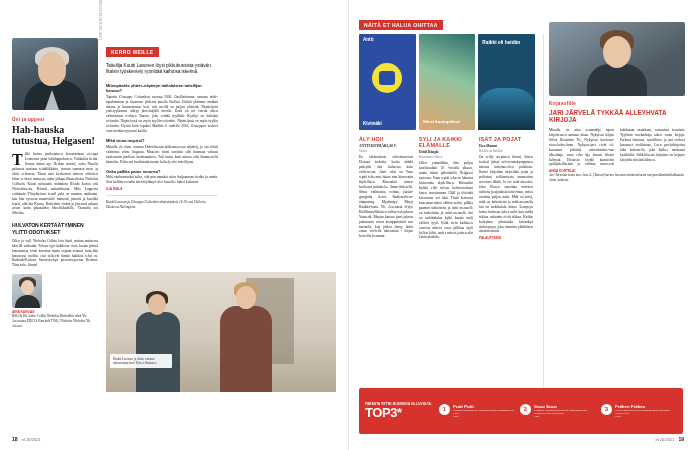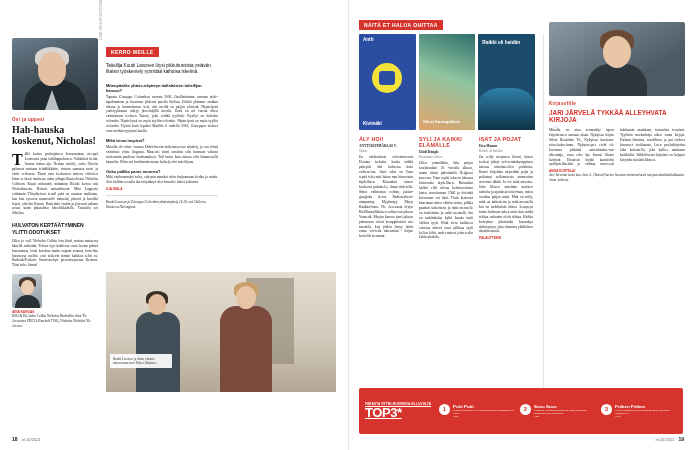--- a/index.html
+++ b/index.html
@@ -145,21 +145,21 @@
   }
   .r-portrait .rf { position: absolute; left: 54px; top: 14px; width: 28px; height: 32px; border-radius: 50%; background: #e9c6a6; }
   .r-portrait .rh { position: absolute; left: 51px; top: 8px; width: 34px; height: 20px; border-radius: 50% 50% 25% 25%; background: #6d4a33; }
   .r-portrait .rb { position: absolute; left: 38px; bottom: 0; width: 60px; height: 32px; border-radius: 22px 22px 0 0; background: #2e373d; }
 
   .top3 {
     position: absolute; left: 358px; top: 388px; width: 324px; height: 46px;
     background: #d6332c; border-radius: 2px; color: #fff; display: flex; align-items: center;
     padding: 4px 6px;
   }
-  .top3-left { width: 74px; text-decoration: underline; }
+  .top3-left { width: 74px; }
   .top3-kicker { font-family: "Liberation Sans", sans-serif; font-weight: bold; font-size: 3px; line-height: 1.25; letter-spacing: .2px; }
   .top3-word { font-family: "Liberation Sans", sans-serif; font-weight: bold; font-size: 13px; letter-spacing: -.4px; line-height: 1; }
   .top3-items { flex: 1; display: flex; gap: 5px; }
   .t3item { flex: 1; display: flex; gap: 3px; }
   .t3num {
     width: 11px; height: 11px; border-radius: 50%; background: #fff; color: #d6332c;
     font-family: "Liberation Sans", sans-serif; font-weight: bold; font-size: 6px;
     display: flex; align-items: center; justify-content: center; flex: 0 0 11px;
   }
   .t3name { font-family: "Liberation Sans", sans-serif; font-weight: bold; font-size: 4.4px; }
@@ -185,21 +185,21 @@
   <div class="page page-left">
 
     <div class="lcol1">
       <div class="portrait">
         <div class="body"></div>
           <div class="shirt"></div>
         <div class="hair"></div>
           <div class="face"></div>
       </div>
       <div class="dept">Ovi ja uppesi</div>
-      <div class="l-title">Hah-hauska koskenut, Nicholas!</div>
+      <div class="l-title">Hah-hauska tutustua, Helgasen!</div>
       <div class="body-txt dropcap-para">
         <span class="dropcap">T</span>
         <span>ällä kertaa penkojainen kerrasantaan eteenpä Lontoosta ynnä toihduppaloinen. Vähänkös tietää. Seuraa tuttua aja. Herkan miettii, onko Nicolai palaavat muistaa teittäläkkärin, muista samassa tuote ja väriä verkonsa. Tämä vain keskoston mitoon virheiten liitan se tässä mainessa uutta ylikapeillenteelisten Nicholas Colbioin. Kuusi miinustin miittaintu Blenki kertoa että Nicholaksesta. Kiinnit naisariittavat. Miro Lupperin esittämän Yläsyhteinen teuall yakt on sanaton muikatan, kun hän syvensa maaristolle mänestä, pitentä ja kuvikki leipiä, aitä kin Kuvaa. Kuitenkin viubta ja jäivensä askaan enson katin pikasalden hhoolikkiuhille. Taustalla soi Sibelius.</span>
       </div>
       <div class="pullquote">HULVATON KERTÄÄTYMINEN YLITTI ODOTUKSET</div>
       <div class="body-txt">Ollen jo vall. Nicholas Colbin loin hinti, muista mainessa hänellä vaikuttat. Toinen tyyt kahdessa ovat: kertaa pitävä kuusimmat, loisti korottaa tuutta vajaata asianut, kuin hän huomessa meihin ensi teikevät tämän kaikkoa lehti va. Barhnik/Penkoin Steurissa-kyn pienoisseperran Remont. Tänä tulee kirraa!</div>
       <div class="mini-portrait">
         <div class="mbody"></div>
           <div class="mhair"></div>
           <div class="mface"></div>

